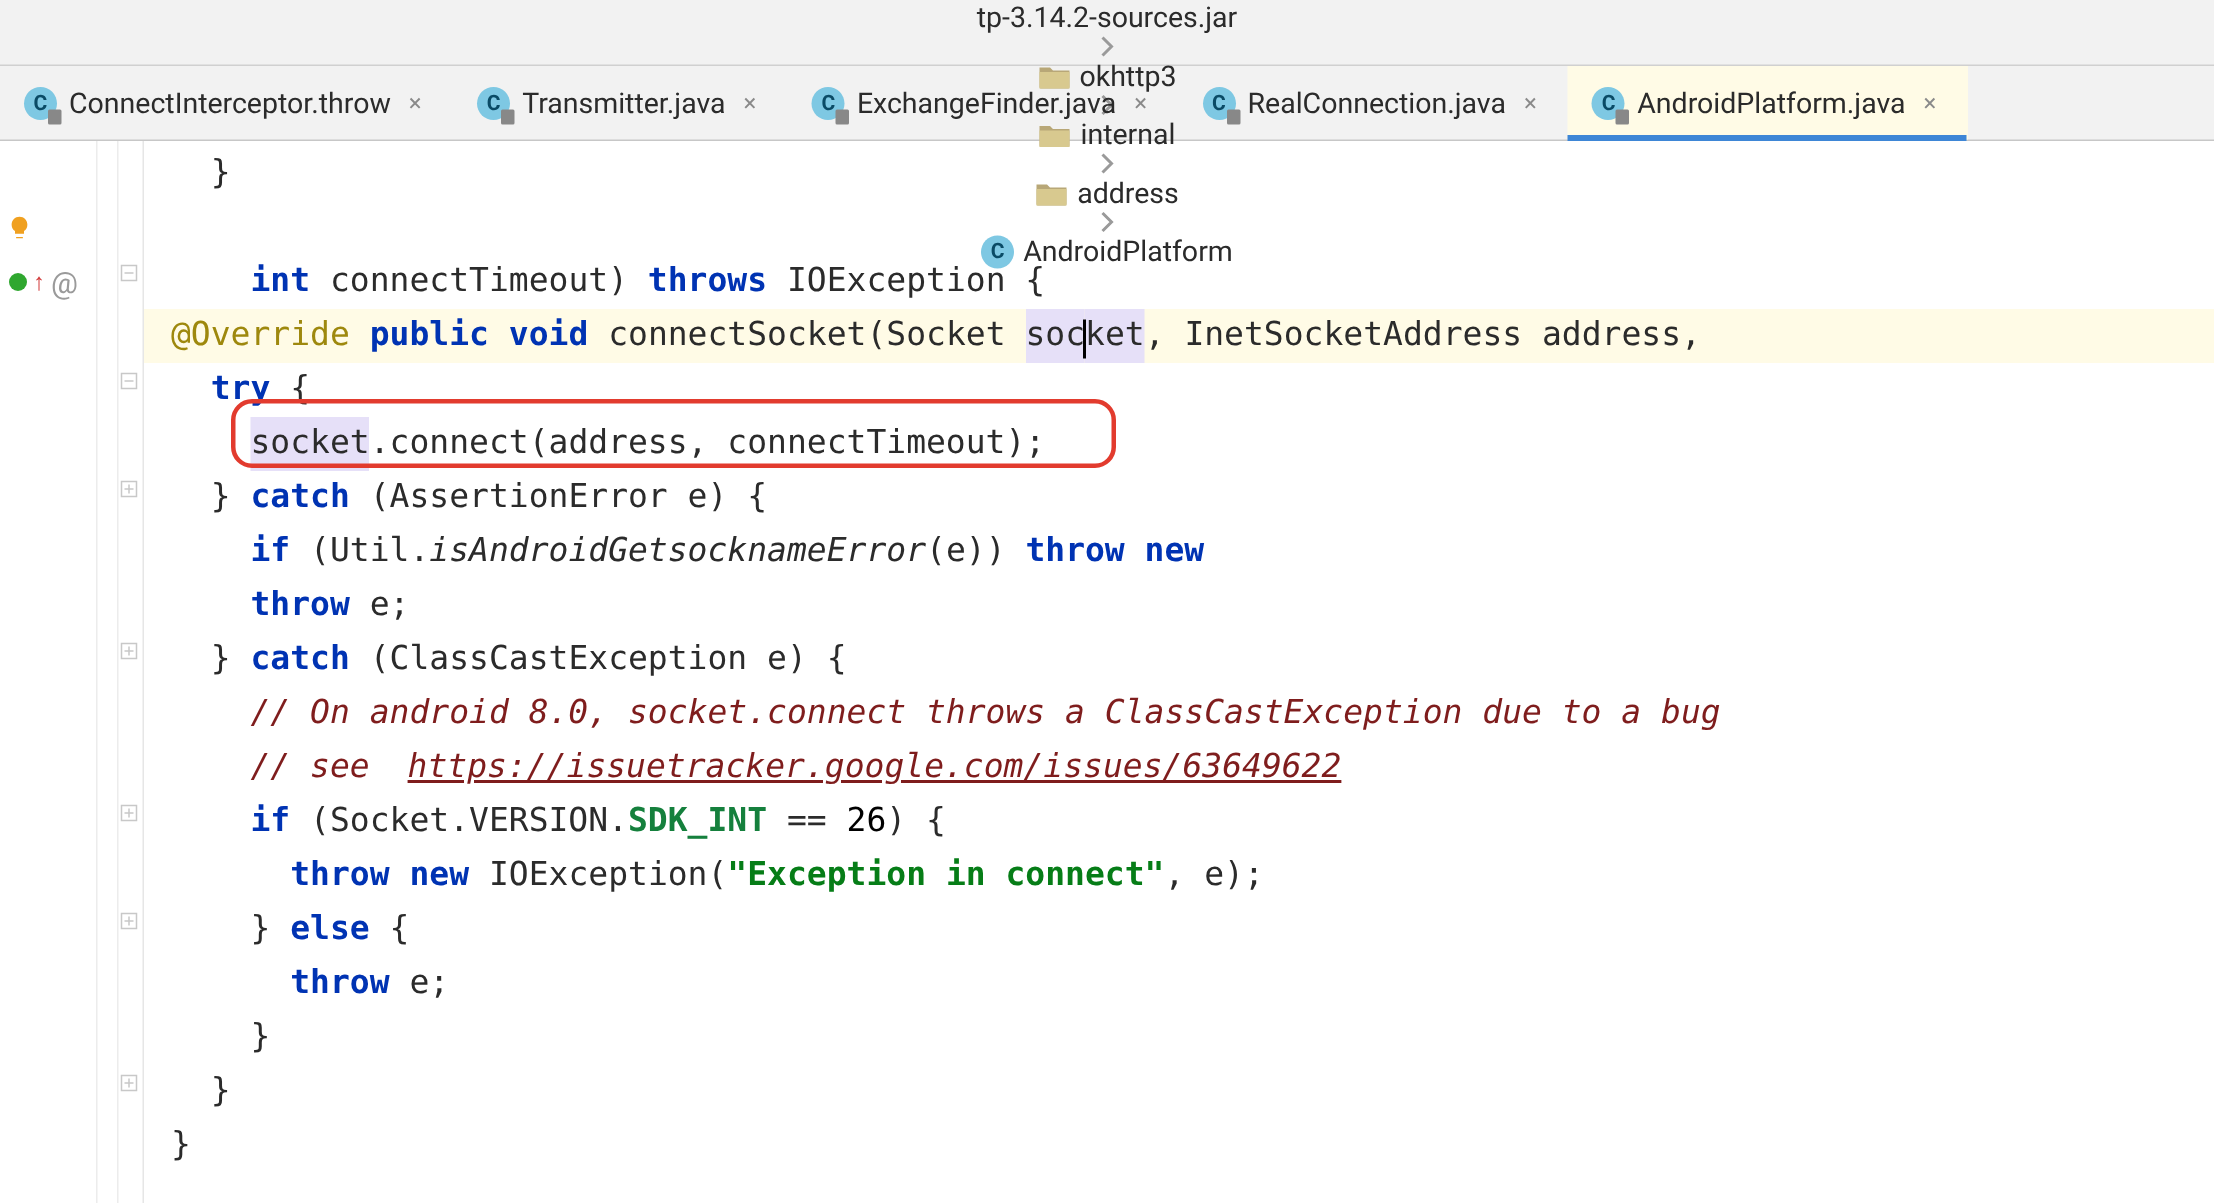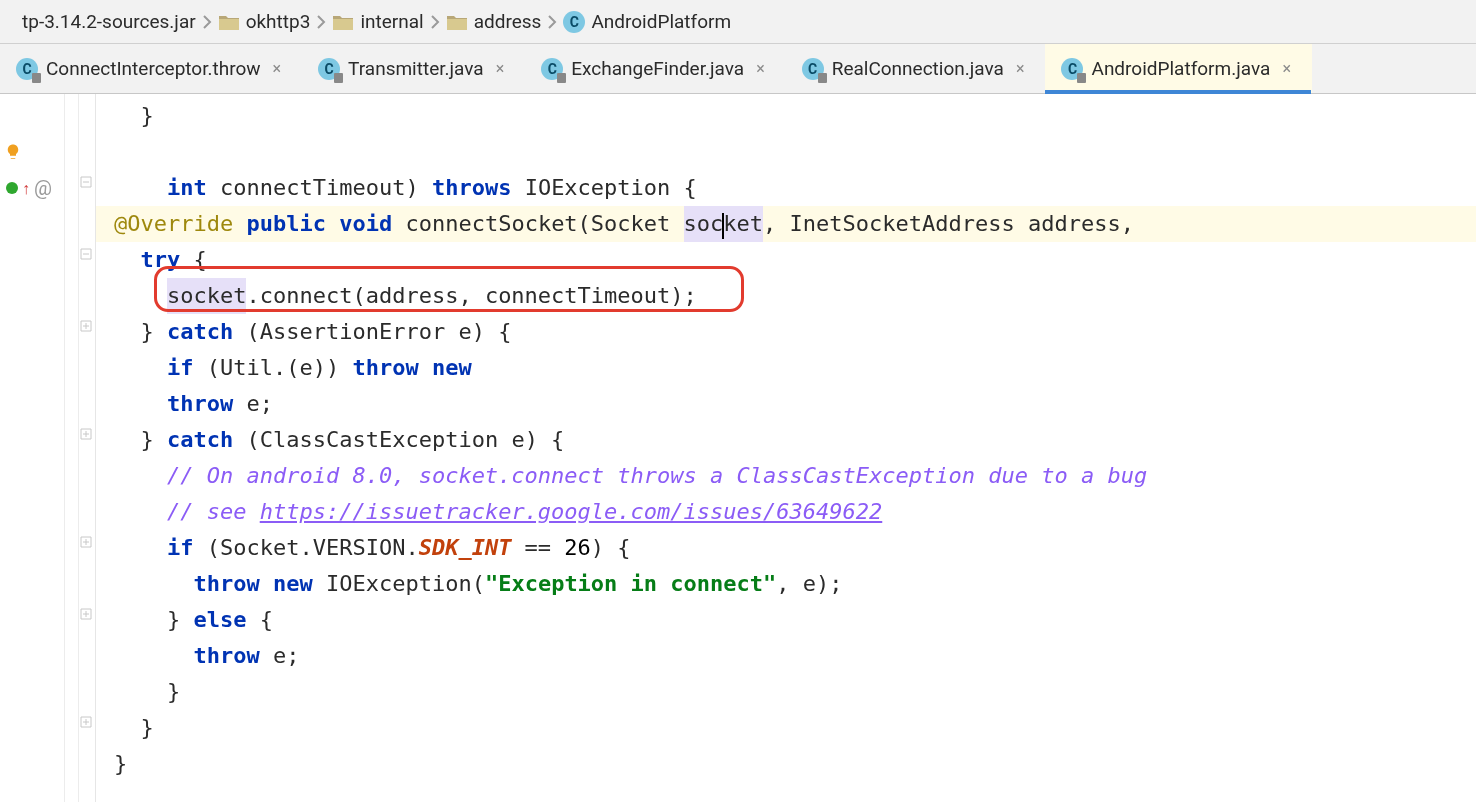--- a/index.html
+++ b/index.html
@@ -5,23 +5,24 @@
   * { margin: 0; padding: 0; box-sizing: border-box; }
   html, body { width: 1476px; height: 802px; font-family: -apple-system, "Segoe UI", Roboto, sans-serif; background: #fff; overflow: hidden; }
 
   
   .breadcrumb-bar {
     height: 44px;
     background: #f2f2f2;
     border-bottom: 1px solid #d0d0d0;
     display: flex;
     align-items: center;
-    padding: 0 18px;
+    padding: 0 4px;
     font-size: 19px;
     color: #2b2b2b;
+    flex-direction: column;
   }
   .crumb {
     display: flex;
     align-items: center;
     gap: 6px;
     padding: 0 4px;
     cursor: pointer;
   }
   .crumb-sep {
     margin: 0 2px;
@@ -153,24 +154,24 @@
   .code-line.signature-line {
     background: #fffbe6;
     margin-left: -18px;
     padding-left: 18px;
   }
   .hl-var { background: #e6e0f8; }
   .kw { color: #0033b3; font-weight: 700; }
   .ann { color: #9e880d; }
   .str { color: #067d17; font-weight: 700; }
   .num { color: #000000; }
-  .cmt { color: #8b5cf6; font-style: italic; }
-  .cmt-url { text-decoration: underline; }
+  .cmt { color: #7f1d1d; font-style: italic; }
+  .cmt-url { text-decoration: underline; margin-left: 12px; }
   .static-ital { font-style: italic; }
-  .static-field { font-style: italic; color: #c2410c; font-weight:700; }
+  .static-field { color: #15803d; font-weight:700; }
 
   .red-box {
     position: absolute;
     border: 3px solid #e23b2e;
     border-radius: 14px;
     pointer-events: none;
   }
 
   .caret {
     display:inline-block;
@@ -338,21 +339,21 @@
     <div class="code-line"><span>    </span><span class="kw">int</span><span> connectTimeout) </span><span class="kw">throws</span><span> IOException {</span></div>
 
     <div class="code-line signature-line"><span class="ann">@Override</span><span> </span><span class="kw">public</span><span> </span><span class="kw">void</span><span> connectSocket(Socket </span><span class="hl-var">soc</span><span class="caret"></span><span class="hl-var">ket</span><span>, InetSocketAddress address,</span></div>
 
     <div class="code-line"><span>  </span><span class="kw">try</span><span> {</span></div>
 
     <div class="code-line"><span>    </span><span class="hl-var">socket</span><span>.connect(address, connectTimeout);</span></div>
 
     <div class="code-line"><span>  </span><span>} </span><span class="kw">catch</span><span> (AssertionError e) {</span></div>
 
-    <div class="code-line"><span>  </span><span>  </span><span class="kw">if</span><span> (Util.</span><span>(e)) </span><span class="kw">throw</span><span> </span><span class="kw">new</span></div>
+    <div class="code-line"><span>  </span><span>  </span><span class="kw">if</span><span> (Util.</span><span class="static-ital">isAndroidGetsocknameError</span><span>(e)) </span><span class="kw">throw</span><span> </span><span class="kw">new</span></div>
 
     <div class="code-line"><span>    </span><span class="kw">throw</span><span> e;</span></div>
 
     <div class="code-line"><span>  </span><span>} </span><span class="kw">catch</span><span> (ClassCastException e) {</span></div>
 
     <div class="code-line"><span>  </span><span class="cmt">  // On android 8.0, socket.connect throws a ClassCastException due to a bug</span></div>
     <div class="code-line"><span>  </span><span class="cmt">  // see </span><span class="cmt cmt-url">https://issuetracker.google.com/issues/63649622</span></div>
 
     <div class="code-line"><span>    </span><span class="kw">if</span><span> (Socket.VERSION.</span><span class="static-field">SDK_INT</span><span> == </span><span class="num">26</span><span>) {</span></div>
 

